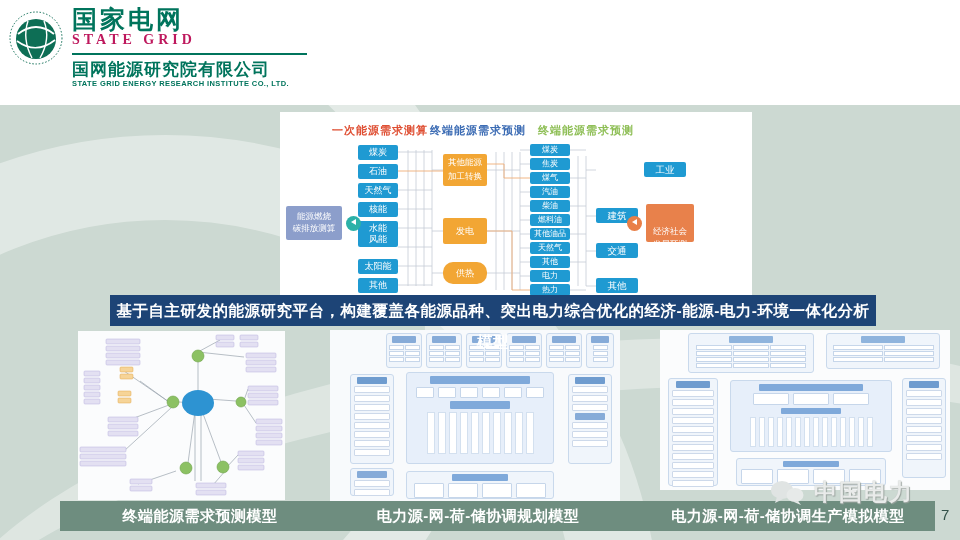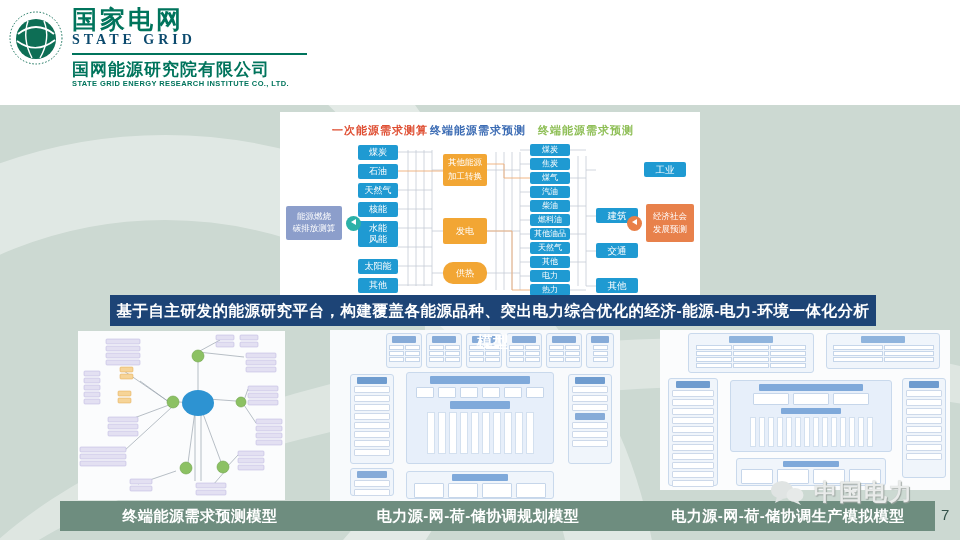--- a/index.html
+++ b/index.html
@@ -5,48 +5,48 @@
   html,body{margin:0;padding:0;}
   body{width:960px;height:540px;overflow:hidden;font-family:"Liberation Sans",sans-serif;}
   .slide{position:relative;width:960px;height:540px;background:#ffffff;overflow:hidden;}
 
   
   .top-band{position:absolute;left:0;top:0;width:960px;height:105px;background:#ffffff;z-index:3;}
   .logo-wrap{position:absolute;left:8px;top:6px;display:flex;align-items:flex-start;}
   .logo-mark{width:56px;height:56px;margin-top:4px;}
   .logo-texts{margin-left:8px;}
   .brand-cn{font-size:25px;font-weight:bold;color:#00745c;letter-spacing:3px;line-height:26px;}
-  .brand-en{font-size:14px;font-weight:bold;color:#0c4a6e;font-family:"Liberation Serif",serif;letter-spacing:4px;line-height:15px;}
+  .brand-en{font-size:14px;font-weight:bold;color:#be185d;font-family:"Liberation Serif",serif;letter-spacing:4px;line-height:15px;}
   .logo-divider{width:235px;height:2px;background:#00745c;margin:6px 0 5px 0;}
   .inst-cn{font-size:17px;font-weight:bold;color:#00745c;letter-spacing:1px;line-height:19px;}
   .inst-en{font-size:7.5px;font-weight:bold;color:#00745c;letter-spacing:.4px;line-height:10px;}
   .page-title{position:absolute;left:470px;top:40px;width:240px;text-align:center;
     font-size:30px;font-weight:bold;color:#2e3193;letter-spacing:3px;}
 
   
   .content-bg{position:absolute;left:0;top:105px;width:960px;height:435px;background:#ccd9d2;overflow:hidden;z-index:0;}
   .ring{position:absolute;border-radius:50%;}
   .ring1{left:-260px;top:-150px;width:620px;height:620px;border:65px solid rgba(255,255,255,0.45);}
   .ring2{left:-330px;top:30px;width:820px;height:820px;border:85px solid rgba(255,255,255,0.40);}
   .swoosh{position:absolute;left:-80px;top:240px;width:1300px;height:500px;border-radius:50%;
     border-top:50px solid rgba(255,255,255,0.35);transform:rotate(-6deg);border-left:0;border-right:0;border-bottom:0;}
 
   
-  .platform{position:absolute;left:280px;top:112px;width:420px;height:188px;background:#ffffff;z-index:2;}
+  .platform{position:absolute;left:280px;top:112px;width:472px;height:188px;background:#ffffff;z-index:2;}
   .platform svg.wires{position:absolute;left:0;top:0;z-index:0;}
   .sec-h{position:absolute;top:11px;font-size:11px;font-weight:bold;letter-spacing:1px;z-index:2;}
   .sec-h1{left:52px;color:#df4f33;}
   .sec-h2{left:150px;color:#3c6cb4;}
   .sec-h3{left:258px;color:#8fbf57;}
   .bx{position:absolute;z-index:2;color:#fff;text-align:center;border-radius:2px;}
   .b-blue{width:40px;background:#1f9ad2;font-size:9px;height:15px;line-height:15px;}
   .b-blue.sm{height:12px;line-height:12px;font-size:8px;left:250px;}
   .b-orange{left:163px;width:44px;background:#f2a634;font-size:9px;}
   .b-carbon{left:6px;top:94px;width:56px;height:34px;background:#8c9ecb;font-size:8.5px;line-height:1.45;padding-top:4px;box-sizing:border-box;}
-  .b-econ{left:366px;top:92px;width:48px;height:38px;background:#e8814b;font-size:8.5px;line-height:1.5;padding-top:6px;box-sizing:border-box;}
+  .b-econ{left:366px;top:92px;width:48px;height:38px;background:#e8814b;font-size:8.5px;line-height:1.5;padding-top:21px;box-sizing:border-box;}
   .circ{position:absolute;width:15px;height:15px;border-radius:50%;z-index:2;color:#fff;font-size:8px;line-height:15px;text-align:center;}
   .c-teal{left:66px;top:104px;background:#2cb1a8;}
   .c-orange{left:347px;top:104px;background:#e97f47;}
   .tri-l{display:inline-block;width:0;height:0;border-top:3.5px solid transparent;border-bottom:3.5px solid transparent;border-right:5px solid #fff;margin-bottom:1px;}
 
   
   .banner{position:absolute;left:110px;top:295px;width:766px;height:31px;background:#1d4476;z-index:4;
     color:#ffffff;font-size:15.5px;font-weight:bold;text-align:center;line-height:31px;letter-spacing:.5px;}
 
   

